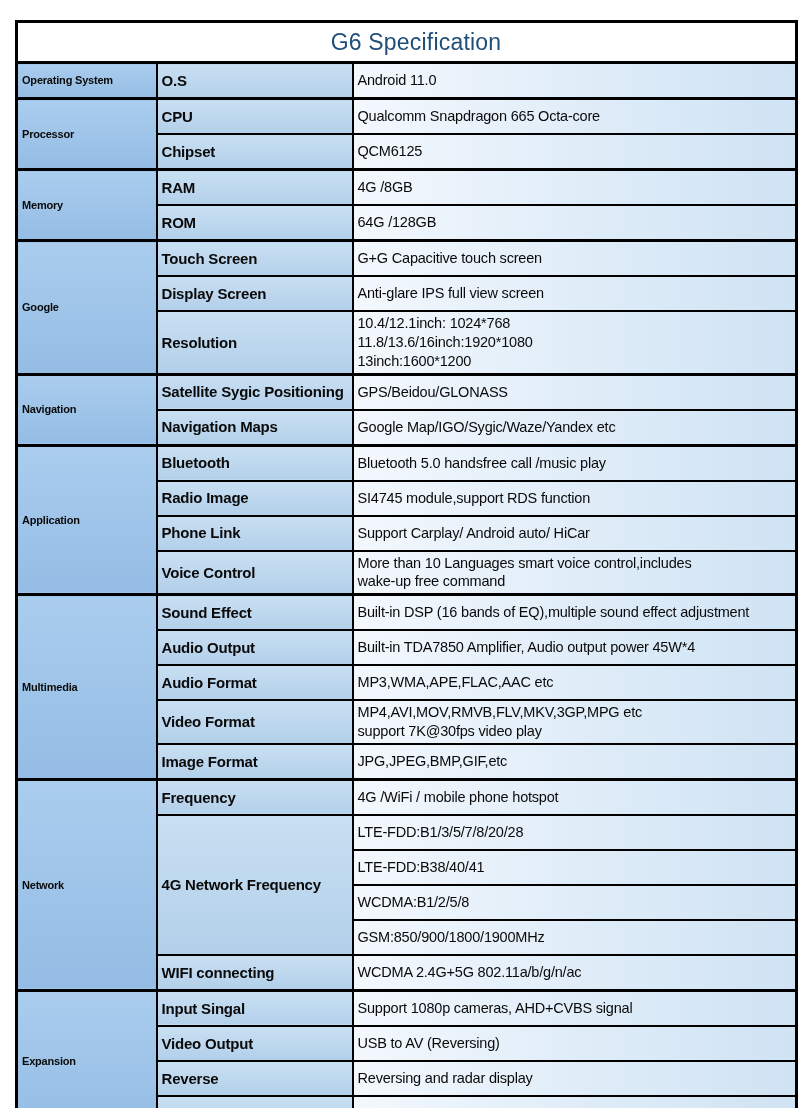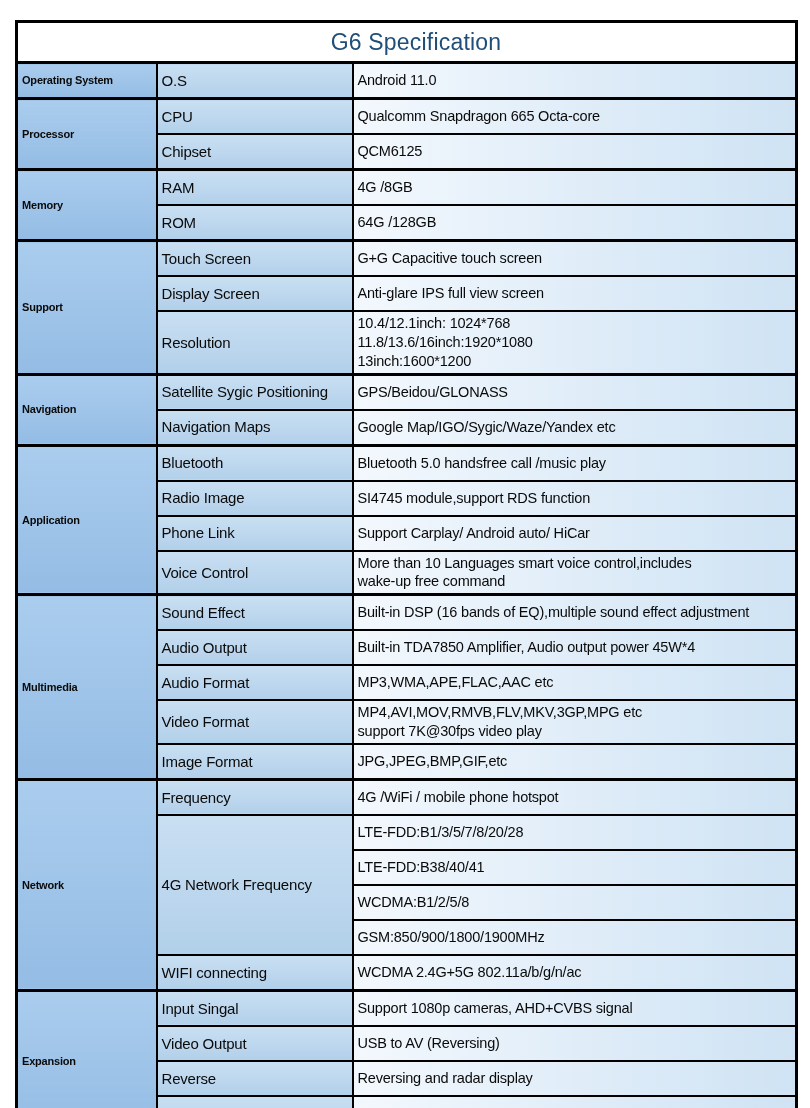--- a/index.html
+++ b/index.html
@@ -53,20 +53,21 @@
     font-size: 11px;
     font-weight: bold;
     letter-spacing: -0.2px;
     color: #0a0a0a;
   }
   td.label-cell {
     background: linear-gradient(180deg, #c9dff2 0%, #b2d0ea 100%);
     font-size: 15px;
     letter-spacing: -0.2px;
     color: #0a0a0a;
+    font-weight: bold;
   }
   td.value-cell {
     background: linear-gradient(90deg, #f3f8fd 0%, #e2eef9 45%, #cfe3f4 100%);
     font-size: 14.5px;
     letter-spacing: -0.2px;
     color: #0a0a0a;
     white-space: pre-line;
   }
 </style>
 </head>
@@ -102,21 +103,21 @@
         <tr class="group-start">
           <td class="cat-cell" rowspan="2">Memory</td>
           <td class="label-cell" rowspan="1">RAM</td>
           <td class="value-cell">4G /8GB</td>
         </tr>
         <tr>
           <td class="label-cell" rowspan="1">ROM</td>
           <td class="value-cell">64G /128GB</td>
         </tr>
         <tr class="group-start">
-          <td class="cat-cell" rowspan="3">Support</td>
+          <td class="cat-cell" rowspan="3">Google</td>
           <td class="label-cell" rowspan="1">Touch Screen</td>
           <td class="value-cell">G+G Capacitive touch screen</td>
         </tr>
         <tr>
           <td class="label-cell" rowspan="1">Display Screen</td>
           <td class="value-cell">Anti-glare IPS full view screen</td>
         </tr>
         <tr>
           <td class="label-cell" rowspan="1">Resolution</td>
           <td class="value-cell">10.4/12.1inch: 1024*768

